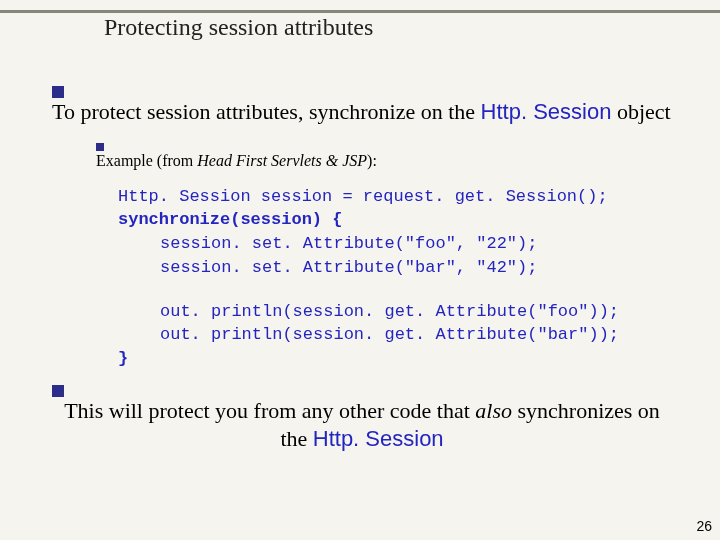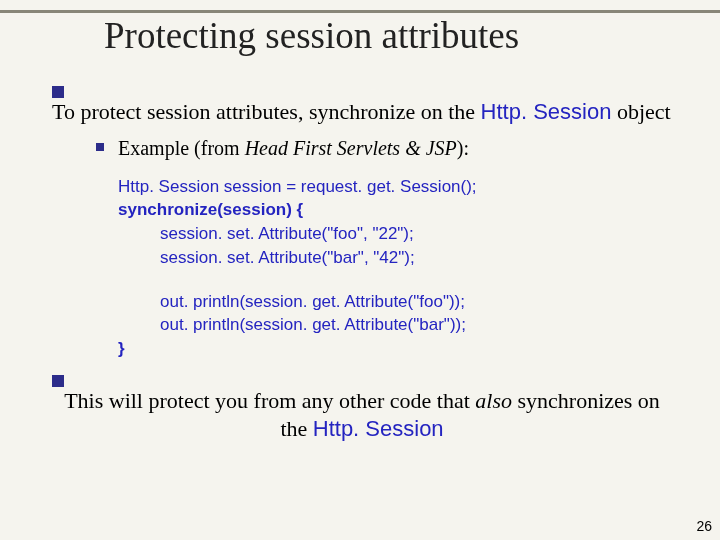--- a/index.html
+++ b/index.html
@@ -21,21 +21,21 @@
   .title-rule {
     position: absolute;
     left: 0; right: 0; top: 10px;
     height: 2.5px;
     background: #888678;
   }
   .title {
     position: absolute;
     left: 104px;
     top: 14px;
-    font-size: 37px;
+    font-size: 24px;
     color: #222;
   }
   .body {
     position: absolute;
     left: 52px;
     top: 78px;
     width: 620px;
     font-size: 22px;
     line-height: 1.25;
   }
@@ -48,38 +48,39 @@
     width: 12px; height: 12px;
     background: #2c2c8a;
     flex: 0 0 12px;
     margin-top: 8px;
     margin-right: 16px;
   }
   .lvl2 {
     display: flex;
     margin-left: 44px;
     margin-top: 10px;
-    font-size: 20px;
+    font-size: 16px;
+    flex-direction: column;
   }
   .lvl2 .bullet-sm {
     width: 8px; height: 8px;
     background: #2c2c8a;
     flex: 0 0 8px;
     margin-top: 7px;
     margin-right: 14px;
   }
   .italic { font-style: italic; }
   .mono {
     font-family: Arial, Helvetica, sans-serif;
     color: #2424c0;
   }
   .codeblock {
     margin-left: 66px;
     margin-top: 14px;
-    font-family: Liberation Sans, sans-serif;
+    font-family: Liberation Mono, monospace;
     font-size: 17px;
     color: #2424c0;
     line-height: 1.4;
   }
   .codeblock .indent1 { padding-left: 42px; }
   .codeblock .bold { font-weight: bold; }
   .codeblock .gap { height: 20px; }
   .pagenum {
     position: absolute;
     right: 8px;

